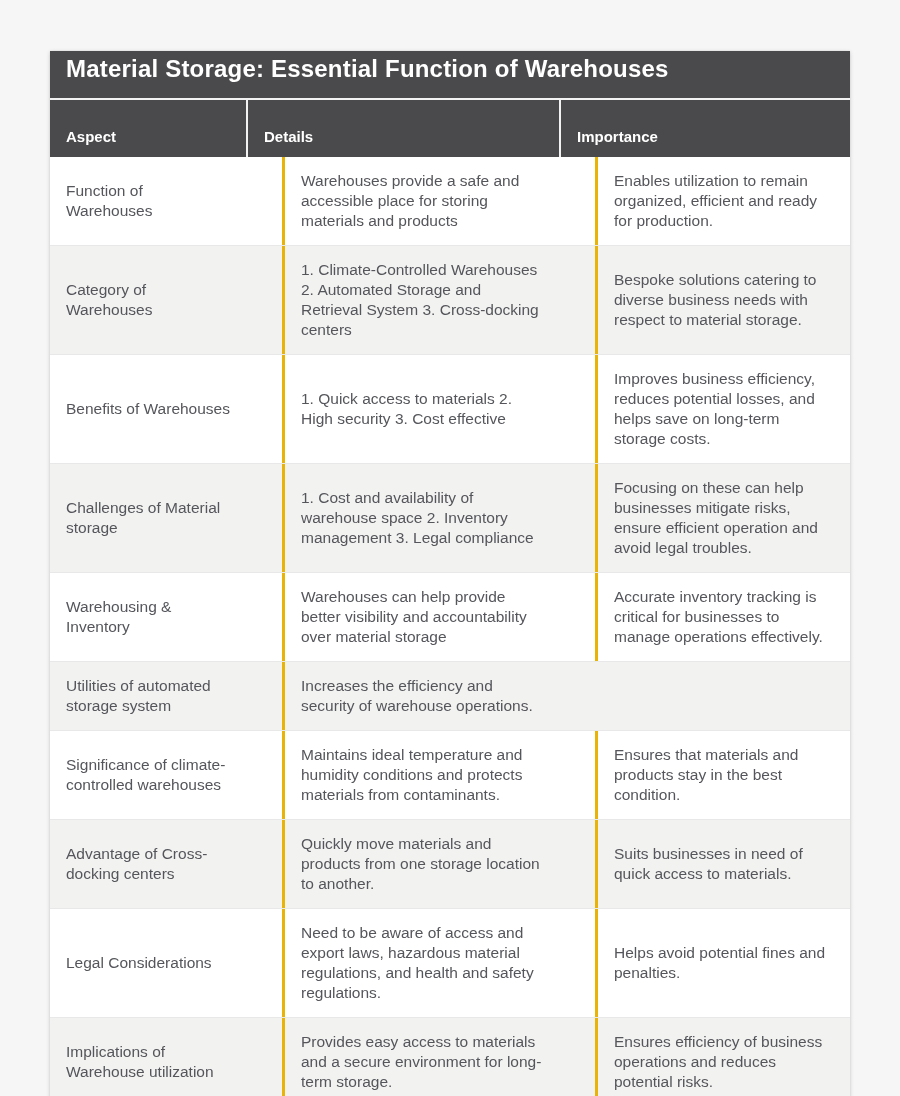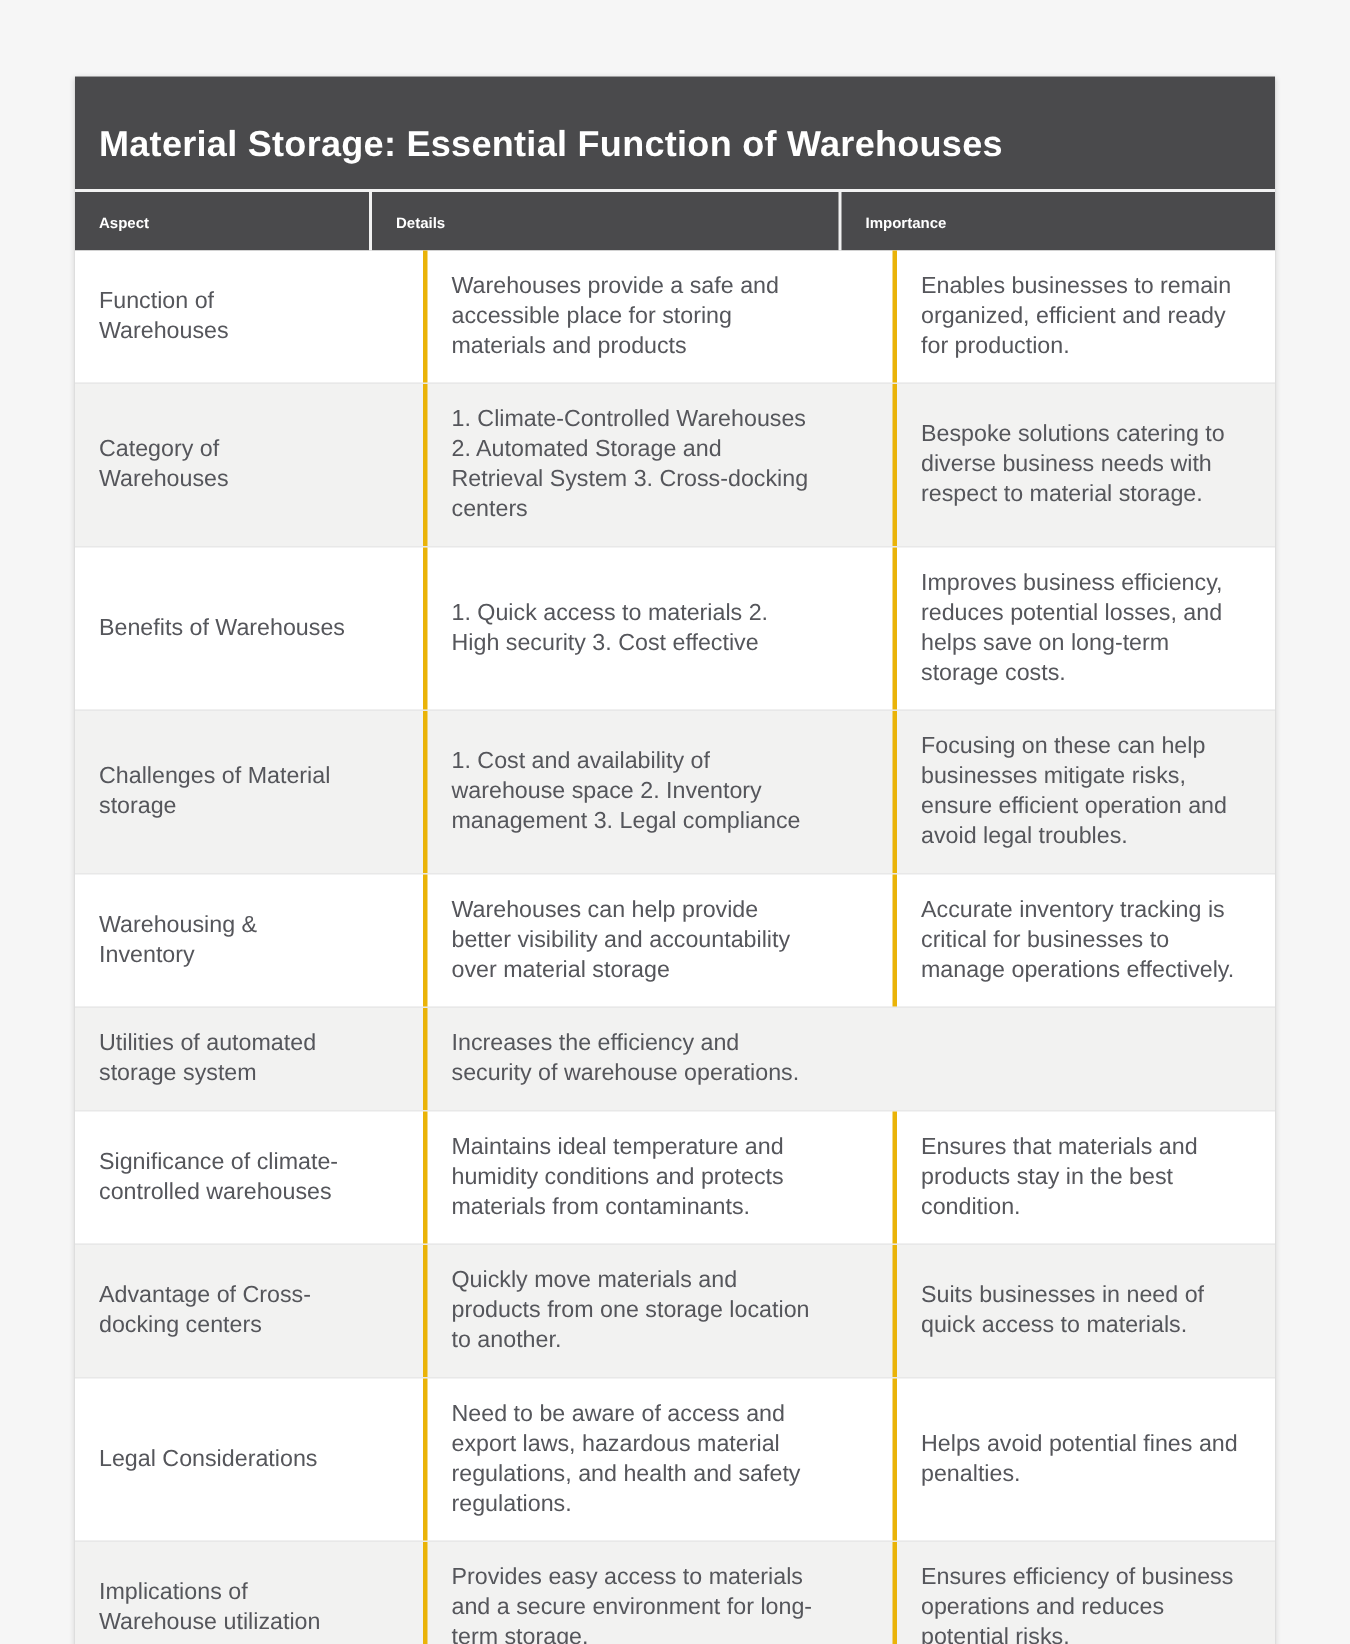--- a/index.html
+++ b/index.html
@@ -13,36 +13,36 @@
     width: 800px;
     margin: 51px auto 0 auto;
     background: #ffffff;
     box-shadow: 0 1px 4px rgba(0,0,0,0.18), 0 0 1px rgba(0,0,0,0.10);
   }
   .title-bar {
     background: #4a4a4c;
     color: #ffffff;
     font-size: 24px;
     font-weight: bold;
-    padding: 32px 16px 15px 16px;
+    padding: 4px 16px 15px 16px;
     letter-spacing: 0.2px;
   }
   .grid-row {
     display: grid;
     grid-template-columns: 196px 313px 291px;
   }
   .header-row {
     background: #4a4a4c;
     border-top: 2px solid #f2f2f2;
   }
   .header-cell {
     color: #ffffff;
-    font-size: 10px;
+    font-size: 15px;
     font-weight: bold;
-    padding: 16px 15px 12px 16px;
+    padding: 28px 15px 12px 16px;
   }
   .header-cell + .header-cell {
     border-left: 2px solid #f2f2f2;
   }
   .trow {
     background: #ffffff;
   }
   .trow + .trow {
     border-top: 1px solid #e8e8e8;
   }
@@ -81,21 +81,21 @@
   </div>
   <div>
       <div class="grid-row trow">
         <div class="cell">
           <span>Function of Warehouses</span>
         </div>
         <div class="cell">
           <span>Warehouses provide a safe and accessible place for storing materials and products</span>
         </div>
         <div class="cell">
-          <span>Enables businesses to remain organized, efficient and ready for production.</span>
+          <span>Enables utilization to remain organized, efficient and ready for production.</span>
         </div>
       </div>
       <div class="grid-row trow alt">
         <div class="cell">
           <span>Category of Warehouses</span>
         </div>
         <div class="cell">
           <span>1. Climate-Controlled Warehouses 2. Automated Storage and Retrieval System 3. Cross-docking centers</span>
         </div>
         <div class="cell">

